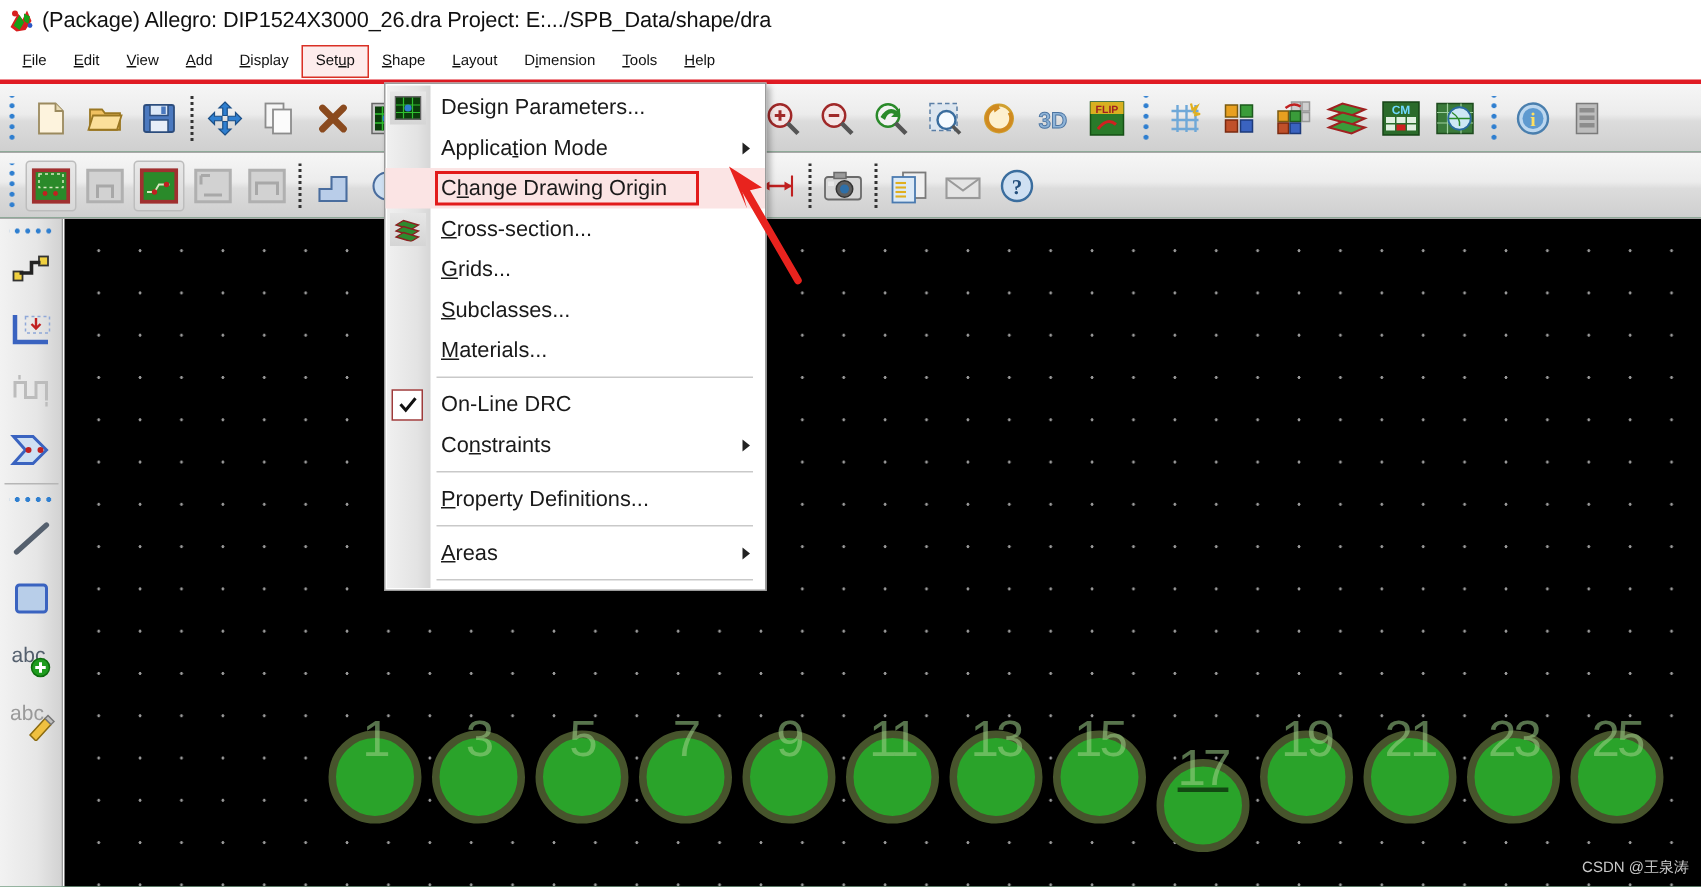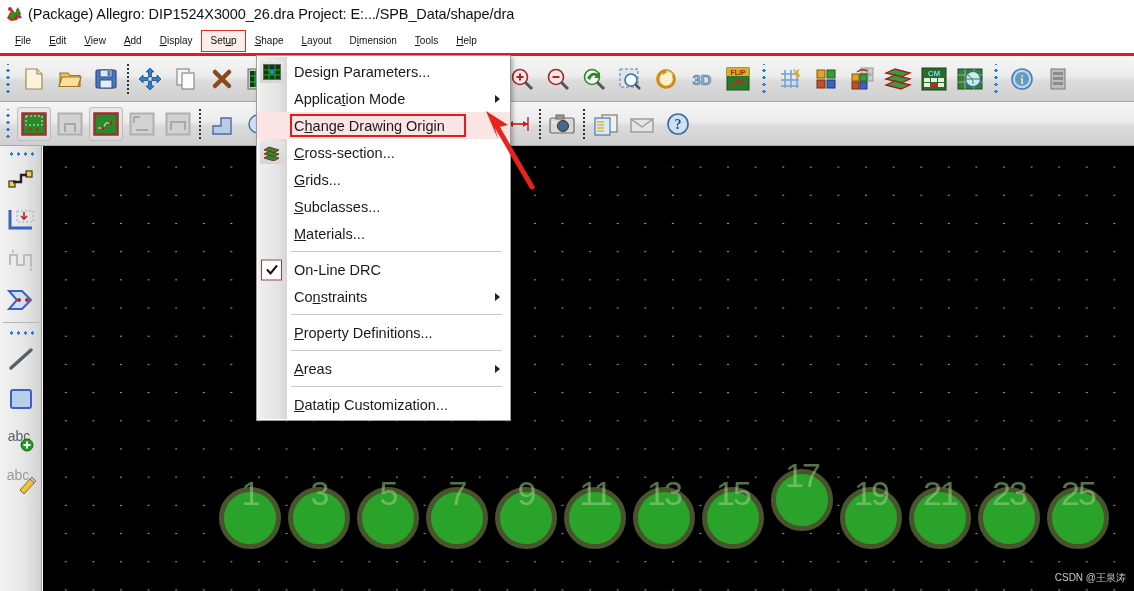--- a/index.html
+++ b/index.html
@@ -697,21 +697,21 @@
         </div>
         <div class="pad" style="left: 521px; top: 341px; background: rgb(42, 163, 42); border-color: rgb(71, 84, 44);">
           <span class="pad-label">11</span>
         </div>
         <div class="pad" style="left: 590px; top: 341px; background: rgb(42, 163, 42); border-color: rgb(71, 84, 44);">
           <span class="pad-label">13</span>
         </div>
         <div class="pad" style="left: 659px; top: 341px; background: rgb(42, 163, 42); border-color: rgb(71, 84, 44);">
           <span class="pad-label">15</span>
         </div>
-        <div class="pad" style="left: 728px; top: 323px; background: rgb(42, 163, 42); border-color: rgb(71, 84, 44);">
+        <div class="pad" style="left: 728px; top: 360px; background: rgb(42, 163, 42); border-color: rgb(71, 84, 44); text-decoration: underline;">
           <span class="pad-label">17</span>
         </div>
         <div class="pad" style="left: 797px; top: 341px; background: rgb(42, 163, 42); border-color: rgb(71, 84, 44);">
           <span class="pad-label">19</span>
         </div>
         <div class="pad" style="left: 866px; top: 341px; background: rgb(42, 163, 42); border-color: rgb(71, 84, 44);">
           <span class="pad-label">21</span>
         </div>
         <div class="pad" style="left: 935px; top: 341px; background: rgb(42, 163, 42); border-color: rgb(71, 84, 44);">
           <span class="pad-label">23</span>
@@ -787,23 +787,20 @@
         <div class="dd-sep"></div>
         <div class="dd-item">
           <span><u>P</u>roperty Definitions...</span>
         </div>
         <div class="dd-sep"></div>
         <div class="dd-item">
           <span><u>A</u>reas</span>
           <span class="dd-arrow"></span>
         </div>
         <div class="dd-sep"></div>
-        <div class="dd-item">
-          <span><u>D</u>atatip Customization...</span>
-        </div>
       </div>
   </div>
 
   <div class="red-arrow">
     <svg width="70" height="90" viewBox="0 0 70 90">
       <g>
         <line x1="62" y1="82" x2="26" y2="20" stroke="#e8231e" stroke-width="5" stroke-linecap="round"></line>
         <path d="M16 6 L38 20 L25 23 L28 34 Z" fill="#e8231e"></path>
       </g>
     </svg>

